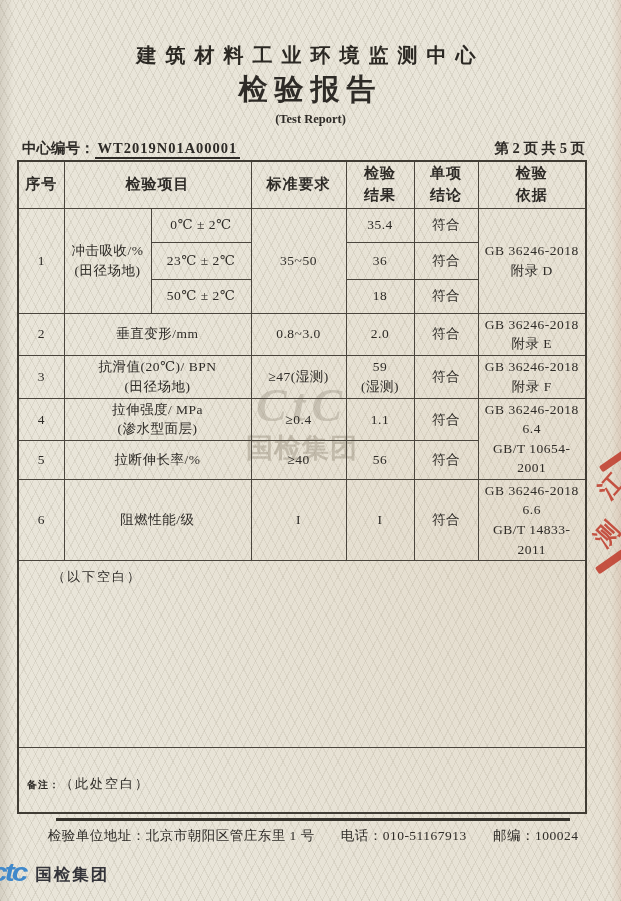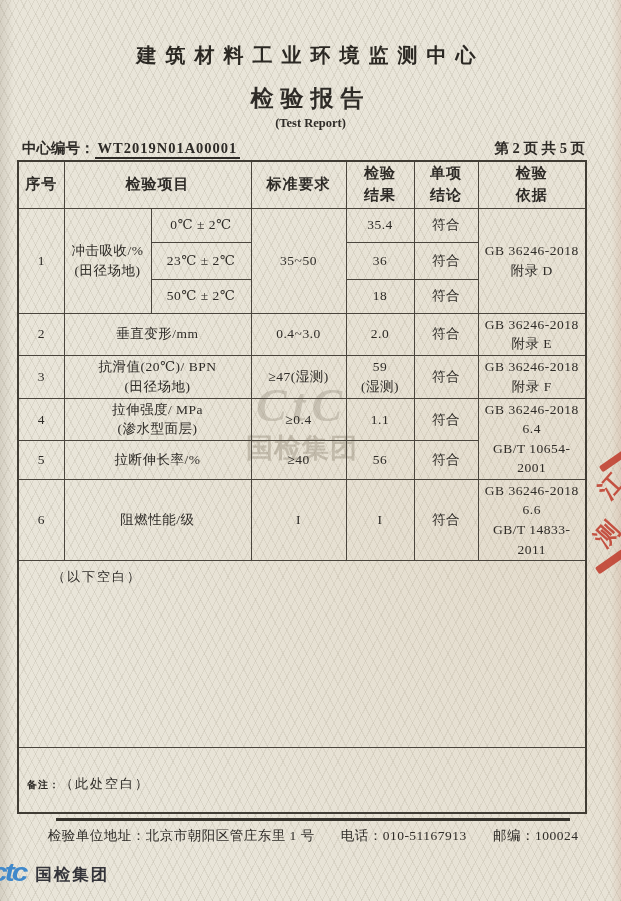--- a/index.html
+++ b/index.html
@@ -15,21 +15,21 @@
       linear-gradient(270deg, rgba(190,150,130,.25) 0, rgba(190,150,130,0) 10px),
       radial-gradient(ellipse at 85% 60%, rgba(205,180,150,.18), rgba(205,180,150,0) 60%),
       repeating-linear-gradient(63deg, rgba(165,158,140,.20) 0 1px, transparent 1px 7px),
       repeating-linear-gradient(-63deg, rgba(165,158,140,.20) 0 1px, transparent 1px 7px),
       #e9e5d9;
   }
   
   .hdr{position:absolute;top:42px;left:0;width:100%;text-align:center;}
   .org-cn{font-size:20px;font-weight:bold;letter-spacing:9px;color:#2b2823;font-family:Liberation Serif, serif;}
   .org-en{font-size:13.5px;font-weight:bold;margin-top:4px;letter-spacing:.3px;}
-  .title-cn{font-size:23px;font-weight:bold;letter-spacing:7px;margin-top:14px;}
+  .title-cn{font-size:29px;font-weight:bold;letter-spacing:7px;margin-top:1px;}
   .title-en{font-size:12.5px;font-weight:bold;margin-top:2px;}
   .meta-row{
     position:absolute;top:139px;left:22px;right:36px;
     display:flex;justify-content:space-between;align-items:flex-end;
     font-size:14.5px;font-weight:bold;
   }
   .report-no-value{border-bottom:2px solid #2e2b27;letter-spacing:1px;padding:0 3px 1px 3px;}
   
   .tbl{
     position:absolute;top:160px;left:17px;
@@ -143,21 +143,21 @@
       <td>符合</td>
     </tr>
     <tr style="height:34px">
       <td>50℃ ± 2℃</td>
       <td>18</td>
       <td>符合</td>
     </tr>
     <tr style="height:38px">
       <td class="c-no">2</td>
       <td colspan="2" class="c-item">垂直变形/mm</td>
-      <td>0.4~3.0</td>
+      <td>0.8~3.0</td>
       <td>2.0</td>
       <td>符合</td>
       <td class="c-basis">GB 36246-2018
 附录 E</td>
     </tr>
     <tr style="height:43px">
       <td class="c-no">3</td>
       <td colspan="2" class="c-item">抗滑值(20℃)/ BPN
 (田径场地)</td>
       <td>≥47(湿测)</td>

